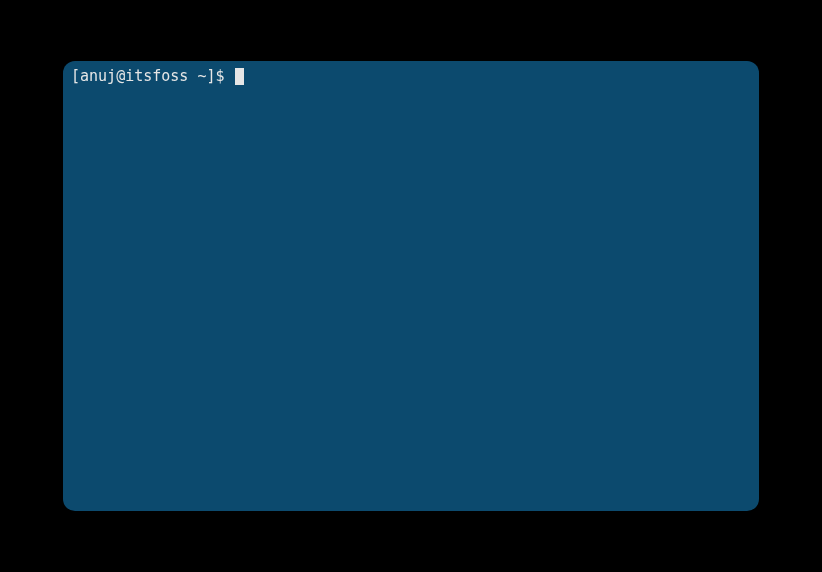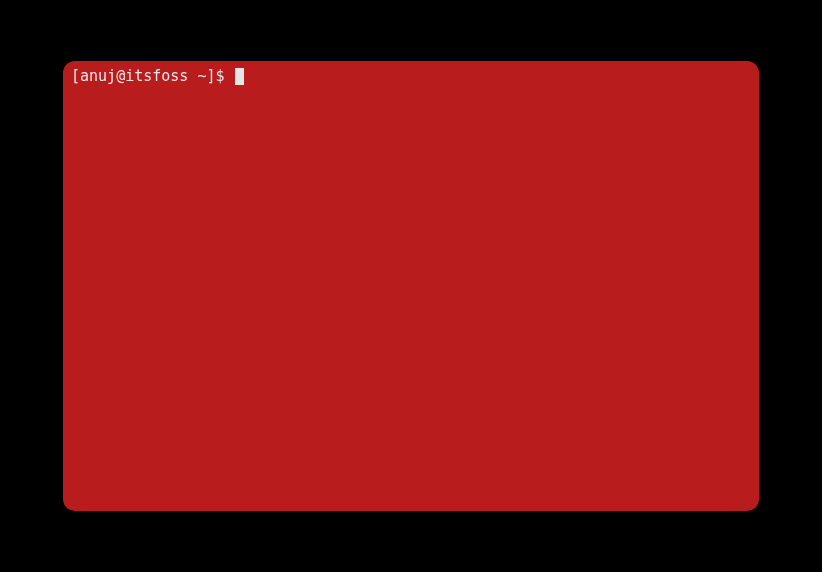--- a/index.html
+++ b/index.html
@@ -12,21 +12,21 @@
       height: 572px;
       background: #000000;
       display: flex;
       align-items: center;
       justify-content: center;
       font-family: "DejaVu Sans Mono", "Liberation Mono", Consolas, monospace;
     }
     .terminal-window {
       width: 696px;
       height: 450px;
-      background: #b91c1c;
+      background: #0c4a6e;
       border-radius: 12px;
       padding: 6px 8px;
       overflow: hidden;
     }
     .prompt-line {
       display: flex;
       align-items: center;
       font-size: 15px;
       line-height: 1.3;
       color: #e6e6e6;

